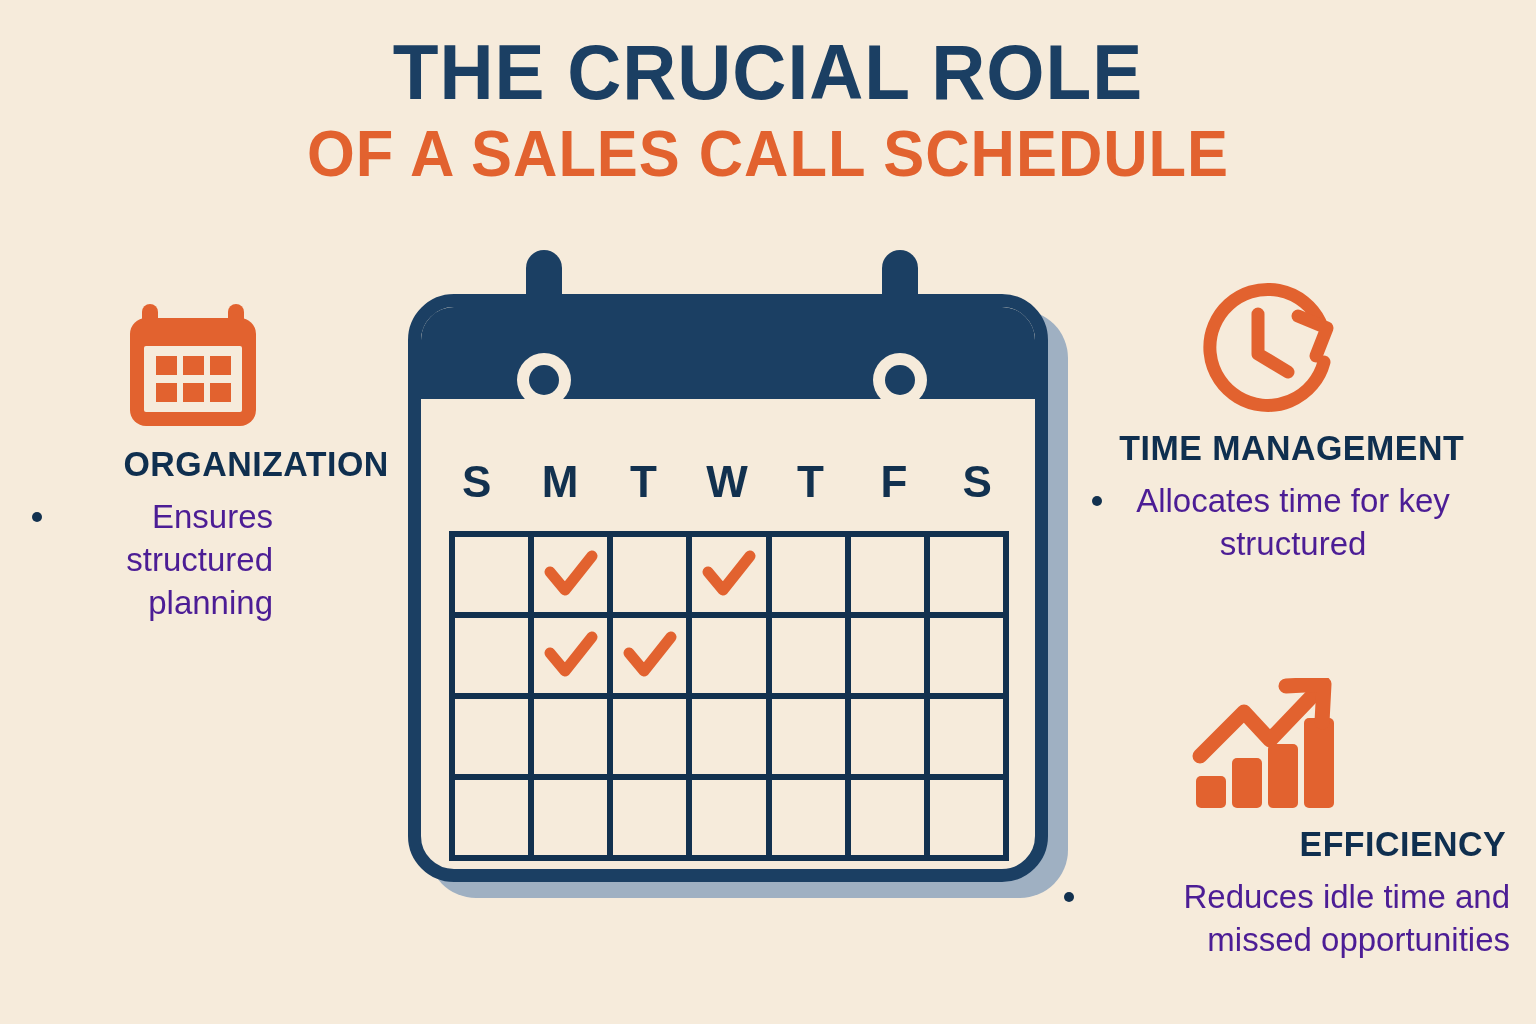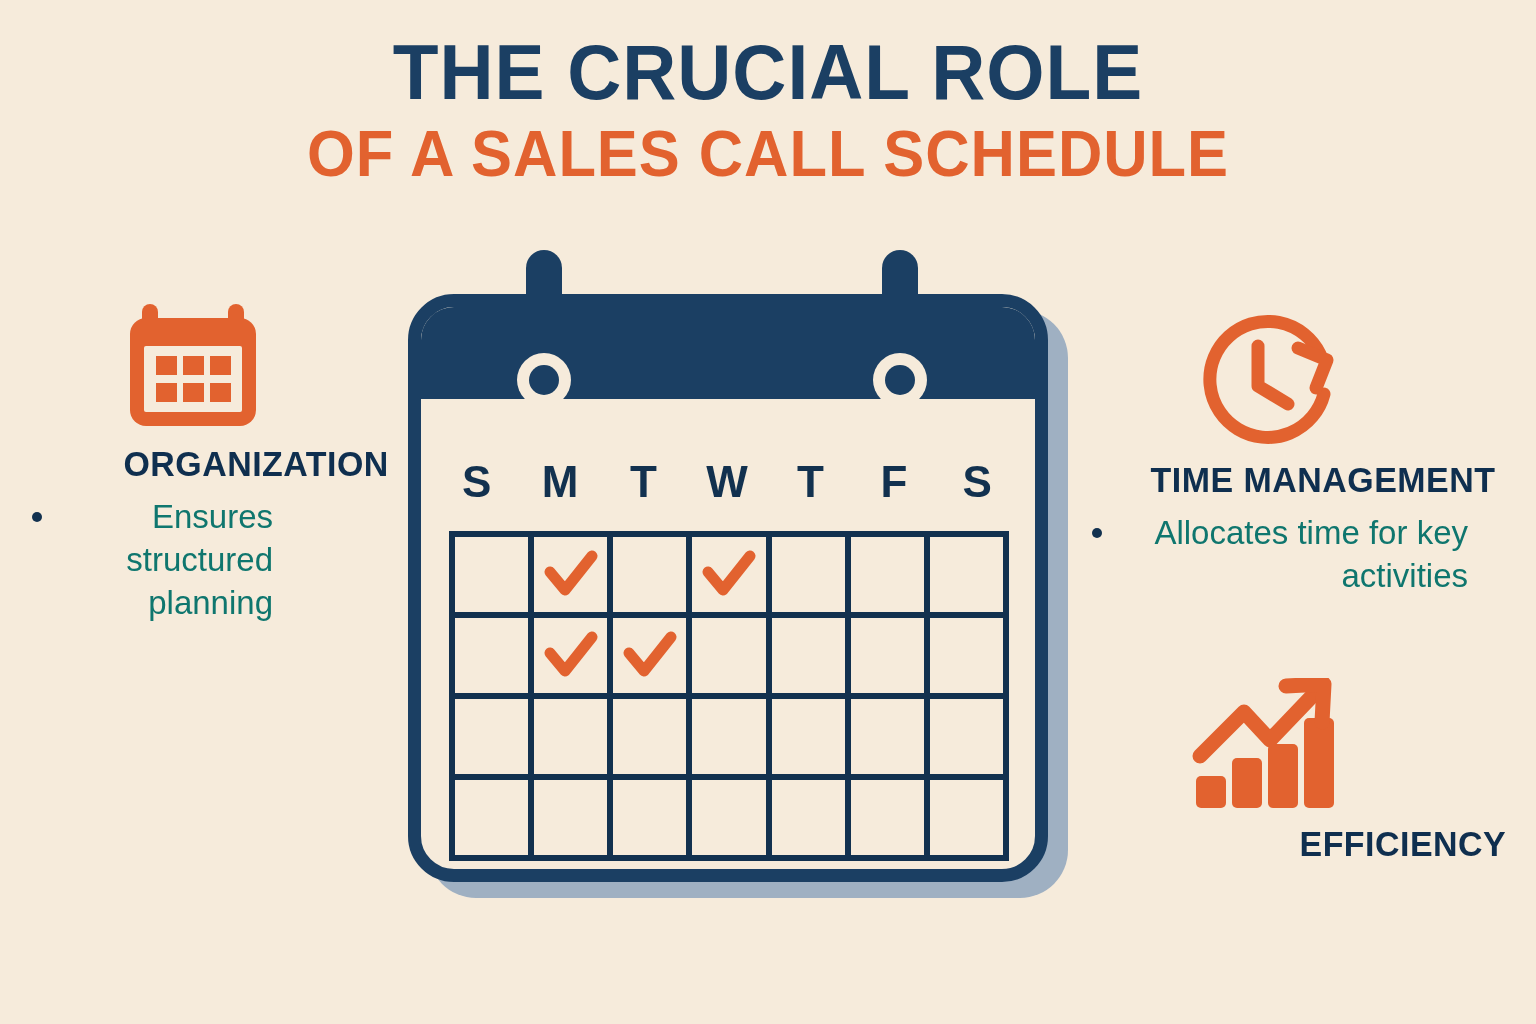--- a/index.html
+++ b/index.html
@@ -39,21 +39,21 @@
     letter-spacing:1px;
     line-height:1.15;
     margin-top:4px;
     transform:scaleX(0.96);
   }
 
   
   .side-col { position:absolute; }
 
   #col-left  { left:28px;  top:300px; width:372px; text-align:right; }
-  #col-tm    { left:1088px; top:316px; width:420px; text-align:right; }
+  #col-tm    { left:1088px; top:284px; width:420px; text-align:center; }
   #col-eff   { left:1060px; top:680px; width:460px; text-align:right; }
 
   .feature-icon { height:132px; display:flex; align-items:center; }
   #col-left  .feature-icon { justify-content:flex-start; padding-left:96px; }
   #col-tm    .feature-icon { justify-content:flex-start; padding-left:106px; }
   #col-eff   .feature-icon { justify-content:flex-start; padding-left:128px; }
 
   .feature-heading {
     font-size:35px;
     font-weight:bold;
@@ -63,21 +63,21 @@
     transform:scaleX(0.97);
     transform-origin:left center;
     white-space:nowrap;
   }
   #col-eff .feature-heading { padding-left:92px; }
 
   .feature-bullet {
     display:flex;
     margin-top:12px;
     font-size:33px;
-    color:#0f766e;
+    color:#4c1d95;
     line-height:1.30;
   }
   .bullet-dot {
     flex:0 0 auto;
     width:10px; height:10px;
     border-radius:50%;
     background:#12314f;
     margin:16px 16px 0 4px;
   }
   .bullet-text { flex:1 1 auto; }
@@ -218,36 +218,40 @@
     <div class="feature-icon">
       <svg class="icon-svg" width="150" height="140" viewBox="0 0 150 140">
         <path d="M126 42 A58 58 0 1 0 130 82" fill="none" stroke="#e2622f" stroke-width="13" stroke-linecap="round"></path>
         <path d="M104 36 L133 48 L122 76" fill="none" stroke="#e2622f" stroke-width="13" stroke-linecap="round" stroke-linejoin="round"></path>
         <path d="M64 34 L64 74 L94 92" fill="none" stroke="#e2622f" stroke-width="13" stroke-linecap="round" stroke-linejoin="round"></path>
       </svg>
     </div>
     <div class="feature-heading">TIME MANAGEMENT</div>
     <div class="feature-bullet">
       <span class="bullet-dot"></span>
-      <span class="bullet-text">Allocates time for key activities</span>
+      <span class="bullet-text">Allocates time for key structured</span>
     </div>
   </div>
 
   <div class="side-col" id="col-eff">
     <div class="feature-icon">
       <svg class="icon-svg" width="150" height="136" viewBox="0 0 150 136">
         <rect x="8" y="98" width="30" height="32" rx="5" fill="#e2622f"></rect>
         <rect x="44" y="80" width="30" height="50" rx="5" fill="#e2622f"></rect>
         <rect x="80" y="66" width="30" height="64" rx="5" fill="#e2622f"></rect>
         <rect x="116" y="40" width="30" height="90" rx="5" fill="#e2622f"></rect>
         <path d="M12 78 L56 34 L82 62 L128 14" fill="none" stroke="#e2622f" stroke-width="15" stroke-linecap="round" stroke-linejoin="round"></path>
         <path d="M98 8 L136 6 L134 44" fill="none" stroke="#e2622f" stroke-width="15" stroke-linecap="round" stroke-linejoin="round"></path>
       </svg>
     </div>
     <div class="feature-heading">EFFICIENCY</div>
+    <div class="feature-bullet">
+      <span class="bullet-dot"></span>
+      <span class="bullet-text">Reduces idle time and missed opportunities</span>
+    </div>
   </div>
 
   <div id="calendar-wrap">
     <div id="calendar-shadow"></div>
 
     <div class="ring-post" id="ring-post-1"></div>
     <div class="ring-post" id="ring-post-2"></div>
 
     <div id="calendar-body">
       <div id="calendar-header"></div>

